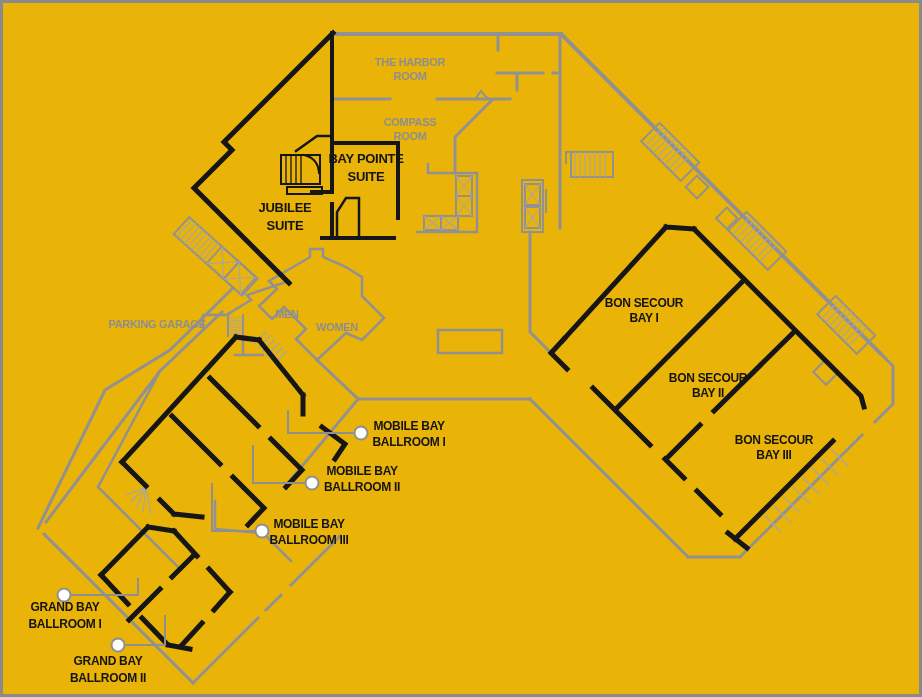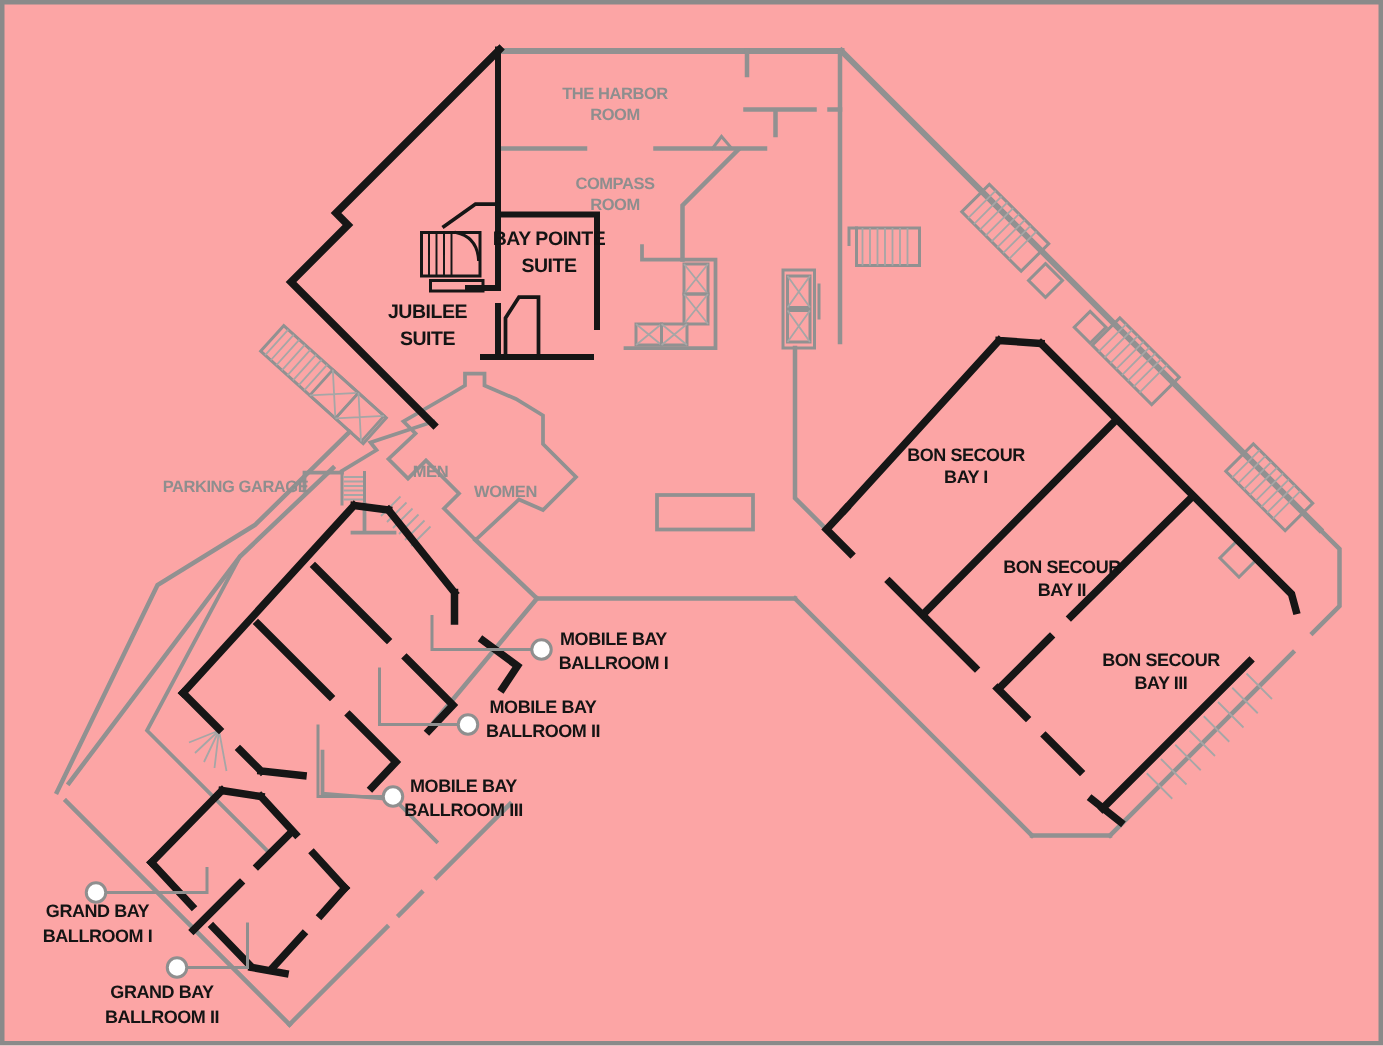--- a/index.html
+++ b/index.html
@@ -1,17 +1,17 @@
 <!DOCTYPE html>
 <html><head>
 <meta charset="utf-8">
 <style>
   html,body{margin:0;padding:0;background:#fff;}
   #plan-wrap{
-    position:relative;width:922px;height:697px;background:#fca5a5;
+    position:relative;width:922px;height:697px;background:#eab308;
     box-sizing:border-box;border:3px solid #8a8a8a;
     font-family:"Liberation Sans",sans-serif;
   }
   svg{position:absolute;left:0;top:0;}
   .wall-b{stroke:#161616;fill:none;stroke-linecap:square;}
   .wall-g{stroke:#919191;fill:none;stroke-linecap:square;}
   .hatch{stroke:#a6a6a6;fill:none;stroke-width:1.2px;}
   .lbl{font-weight:bold;text-anchor:middle;letter-spacing:-0.3px;}
   .lbl-dark{fill:#141414;font-size:12px;}
   .lbl-big{fill:#141414;font-size:13px;}

